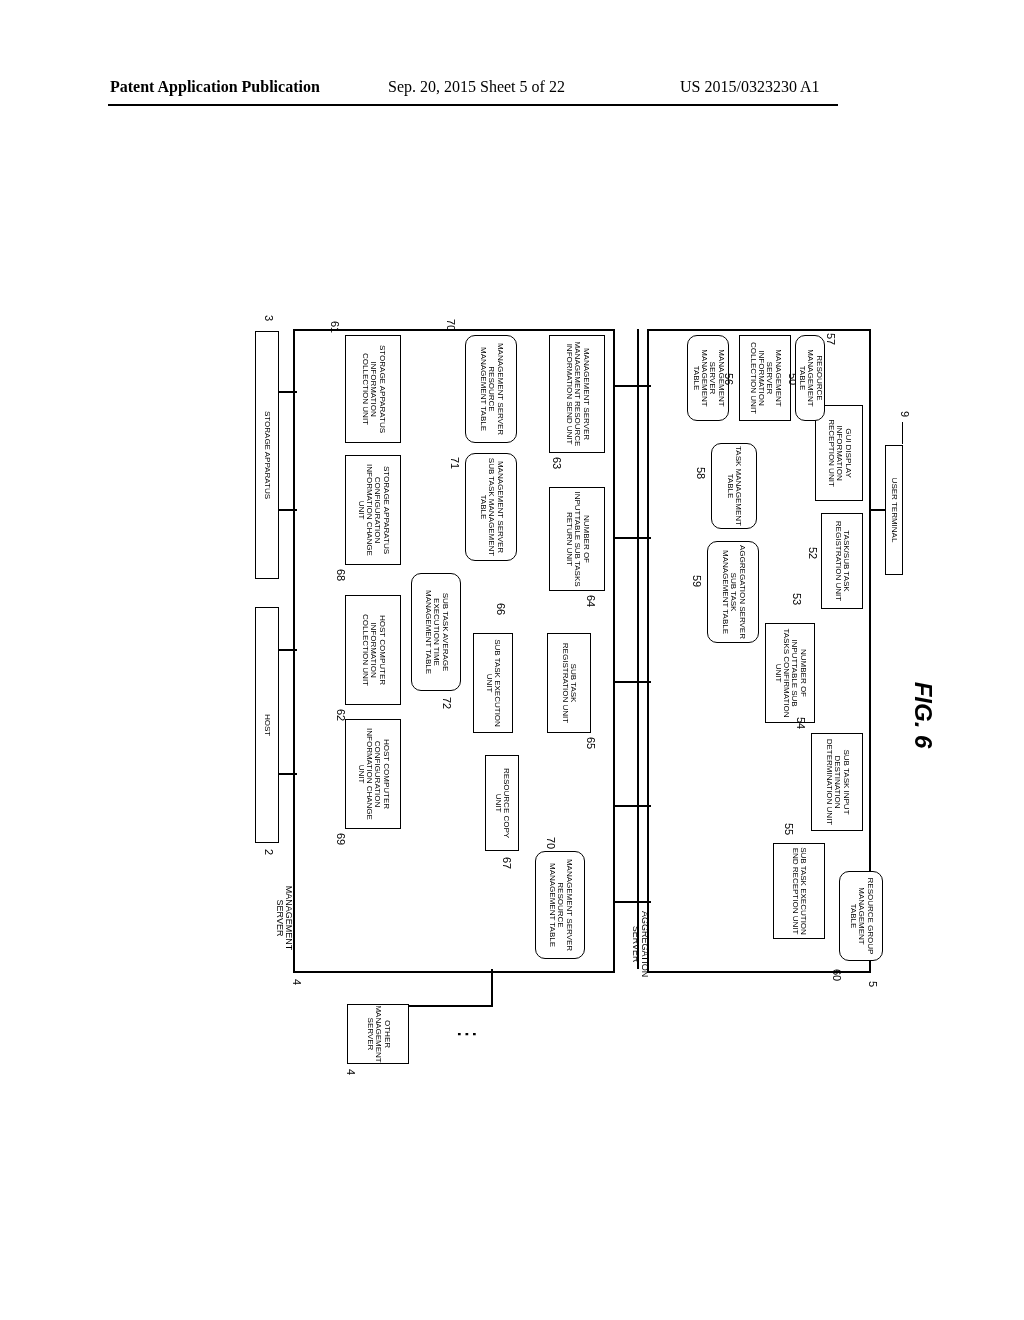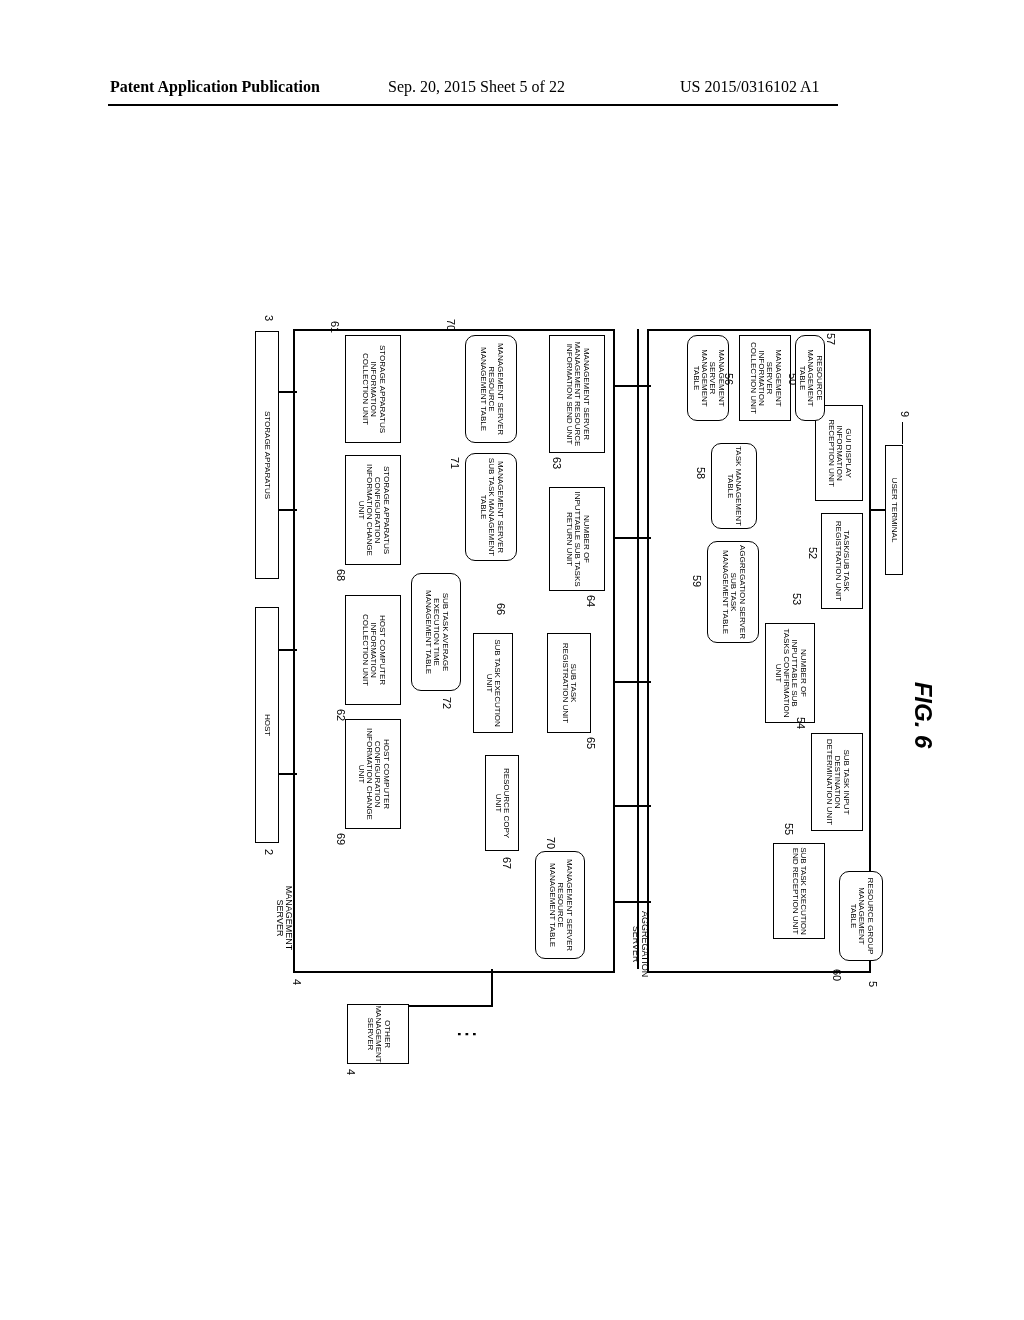--- a/index.html
+++ b/index.html
@@ -111,21 +111,21 @@
 }
 </style>
 </head>
 <body>
 
 <div class="page">
 
   <div class="header">
     <span class="left">Patent Application Publication</span>
     <span class="mid">Sep. 20, 2015  Sheet 5 of 22</span>
-    <span class="right">US 2015/0316102 A1</span>
+    <span class="right">US 2015/0323230 A1</span>
   </div>
   <div class="header-rule"></div>
 
   <div class="figure-container">
     <div class="fig-label">FIG. 6</div>
 
     <div class="fig-area">
 
       <div class="box" style="left:108px; top:-16px; width:130px; height:18px;">
           <span>USER TERMINAL</span>

